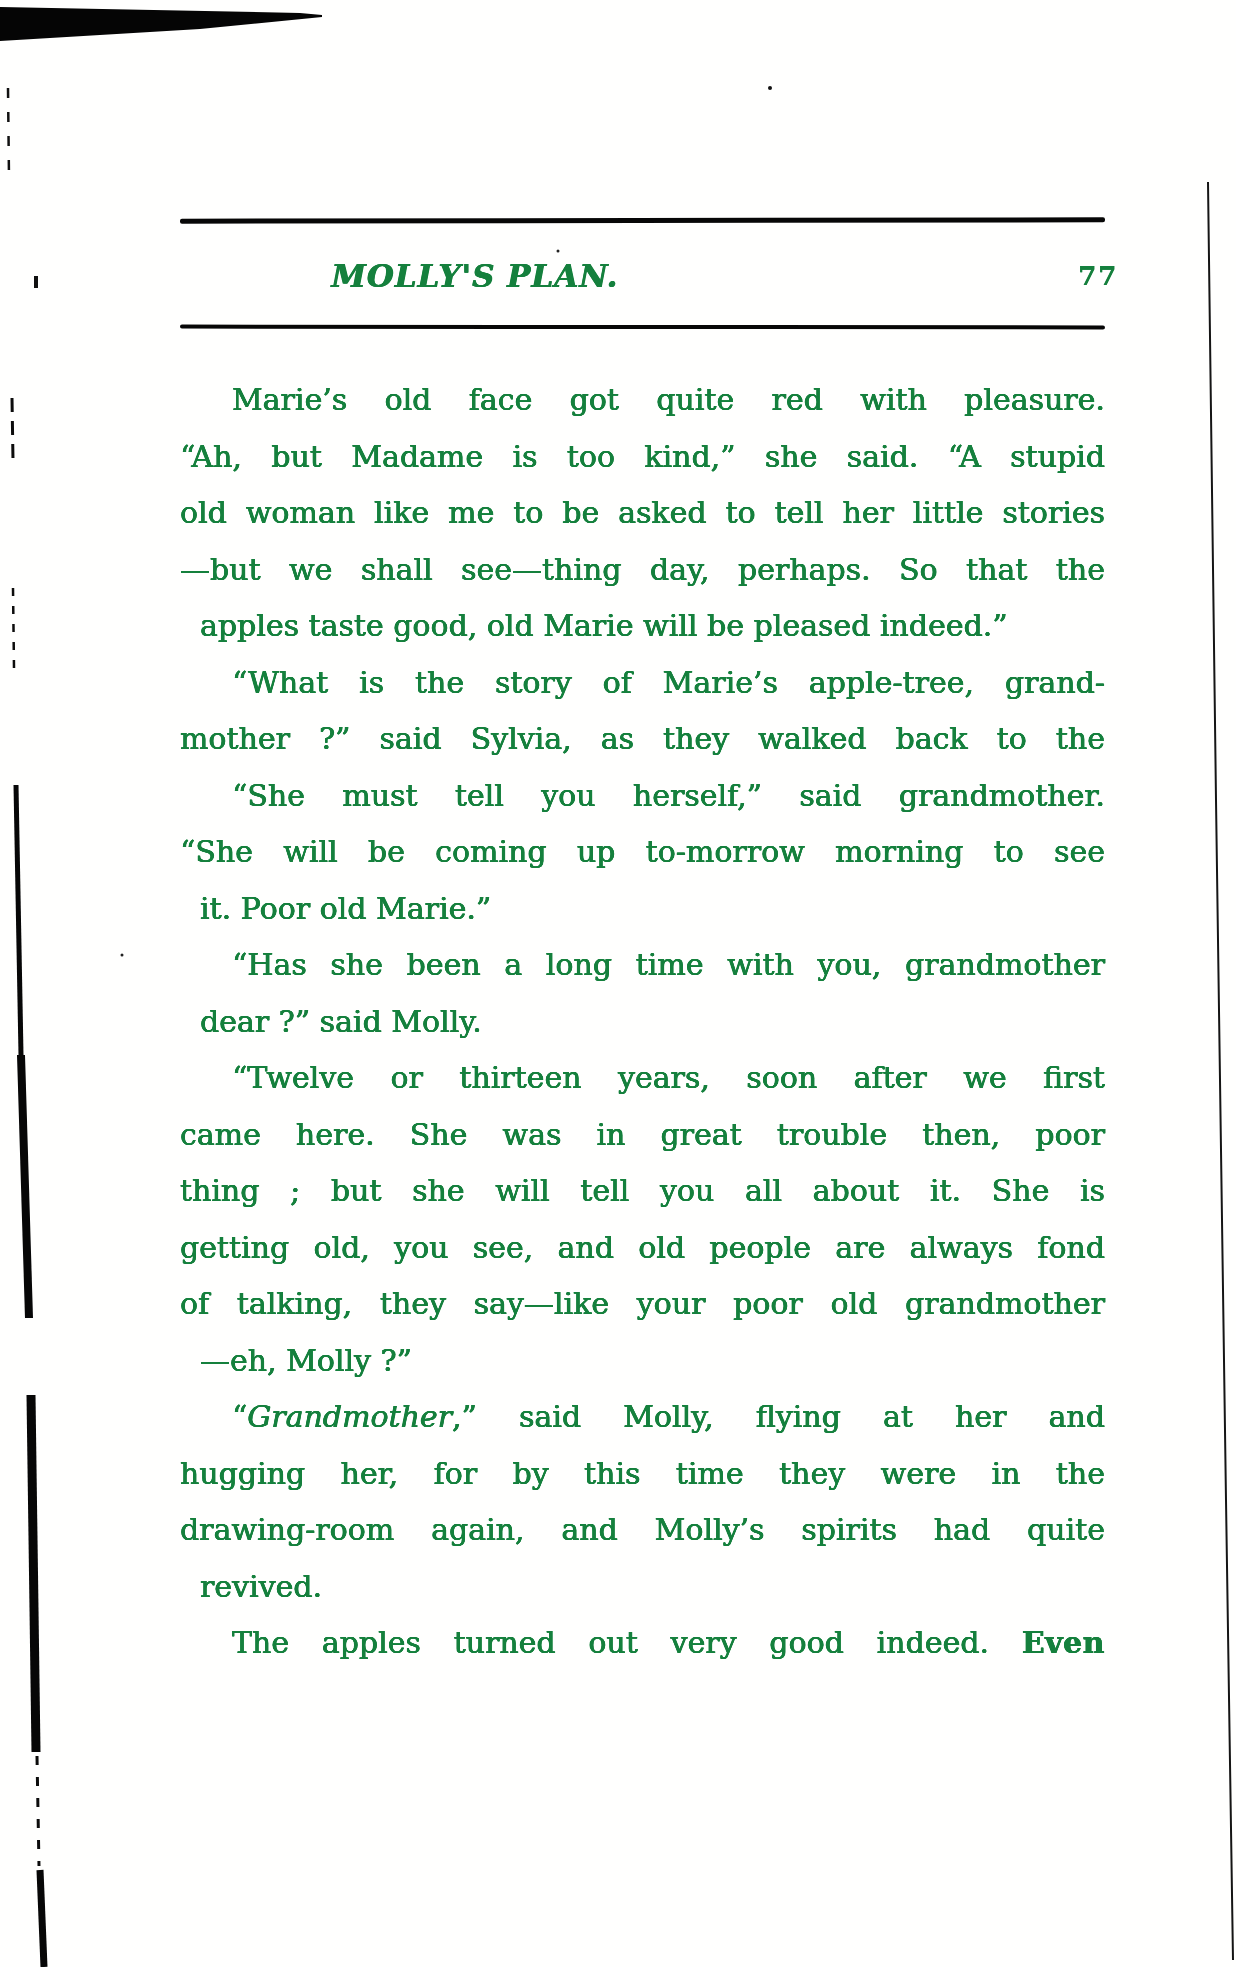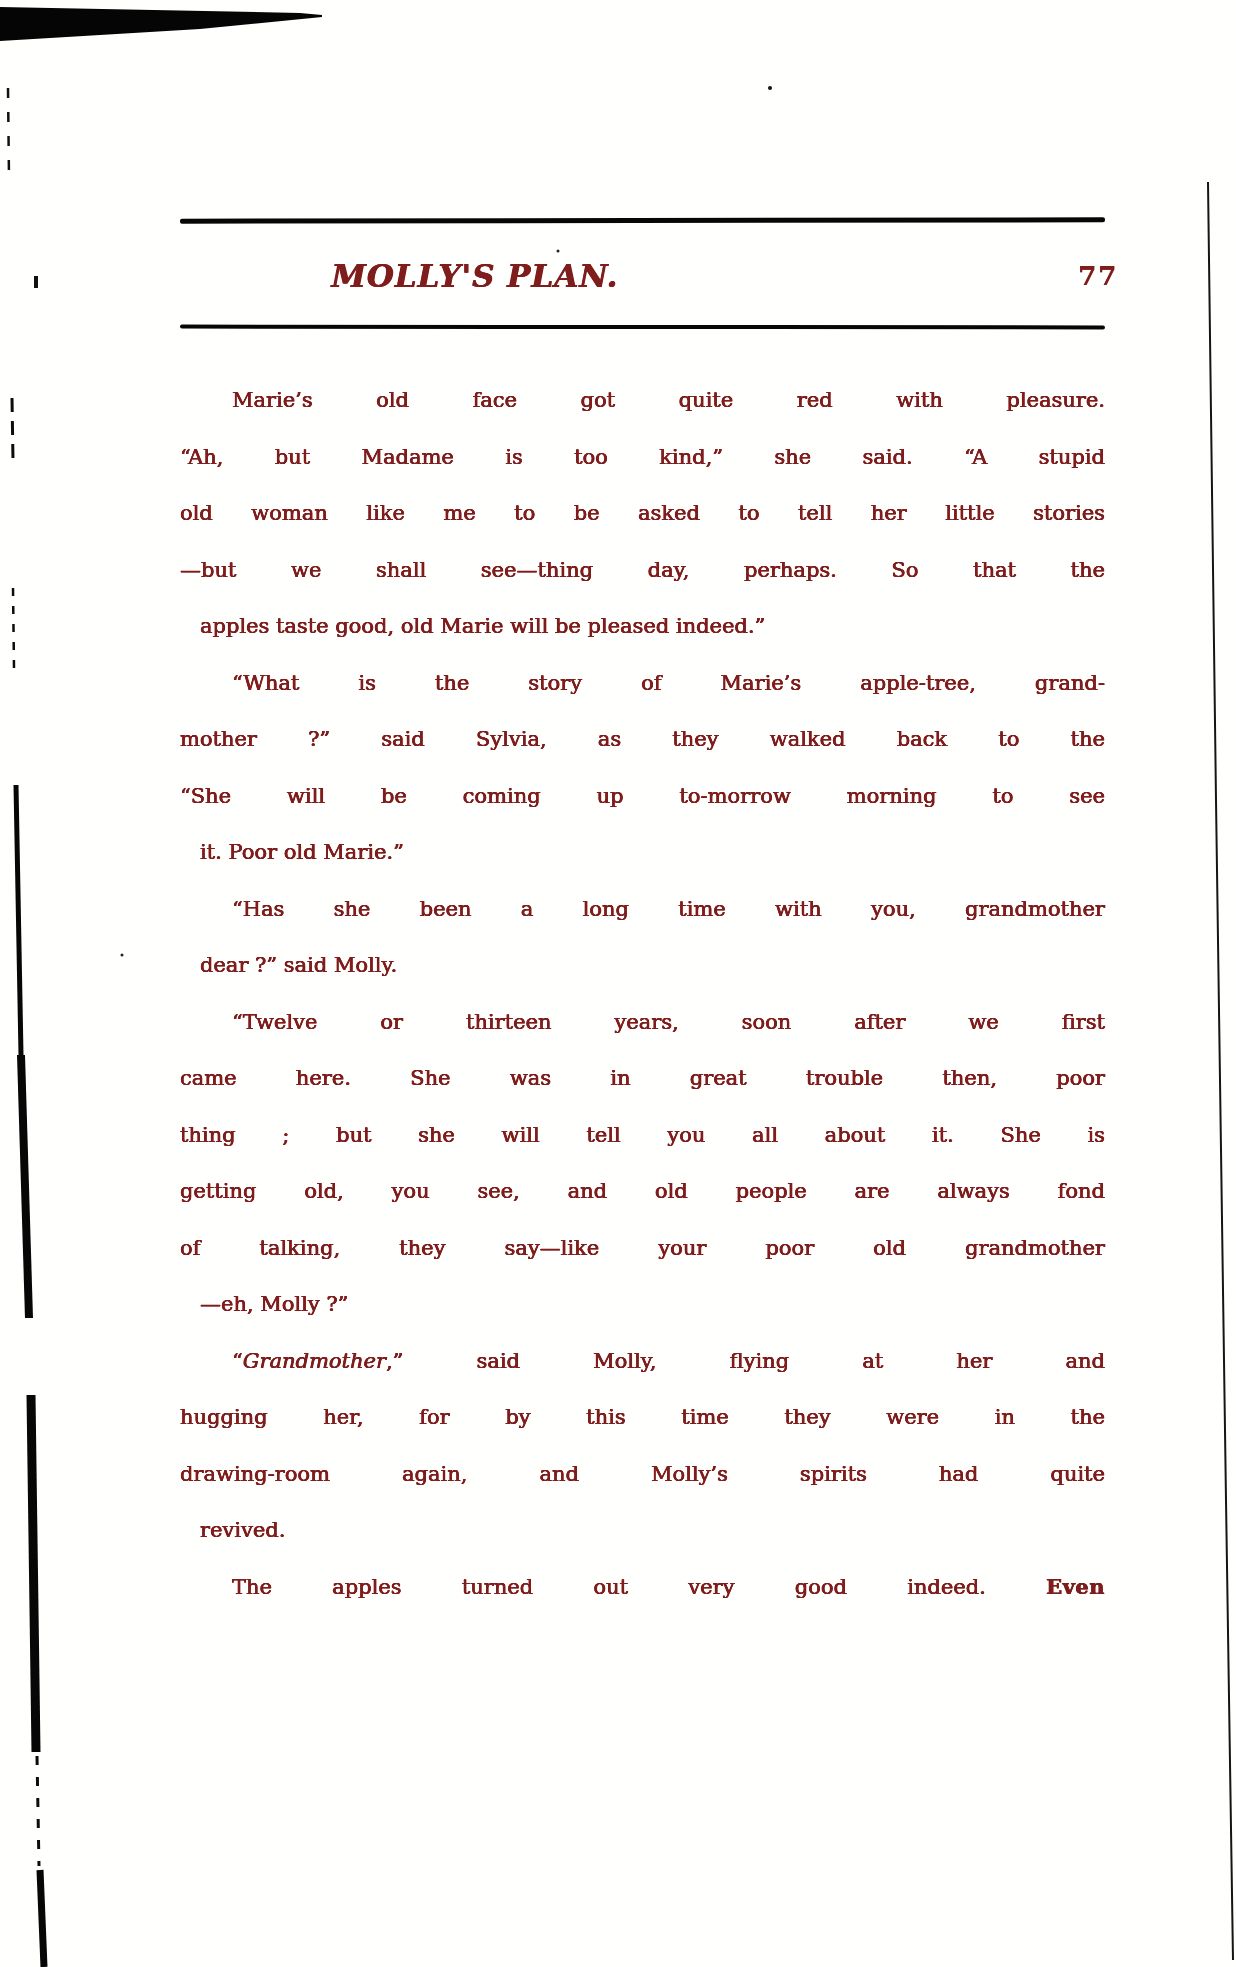--- a/index.html
+++ b/index.html
@@ -7,21 +7,21 @@
     padding: 0;
     background: #ffffff;
   }
   .page {
     position: relative;
     width: 1236px;
     height: 1967px;
     background: #fffffe;
     overflow: hidden;
     font-family: "DejaVu Serif", "Liberation Serif", serif;
-    color: #7f1d1d;
+    color: #15803d;
   }
   .scan-artifacts {
     position: absolute;
     top: 0; left: 0;
     width: 1236px; height: 1967px;
     pointer-events: none;
   }
   .header-rule {
     position: absolute;
     left: 180px;
@@ -51,21 +51,21 @@
     font-weight: bold;
     font-size: 26px;
     letter-spacing: 2px;
     text-shadow: 0.4px 0 currentColor;
   }
   .page-body {
     position: absolute;
     top: 372px;
     left: 180px;
     width: 925px;
-    font-size: 21px;
+    font-size: 30px;
     line-height: 56.5px;
     text-shadow: 0.35px 0 currentColor, -0.35px 0 currentColor, 0 0.25px currentColor;
   }
   .line {
     text-align: justify;
     text-align-last: justify;
   }
   .line.indent { text-indent: 52px; }
   .line.final { text-align-last: left; margin-left: 20px; }
   .line.flush { text-align-last: justify; }
@@ -103,20 +103,21 @@
   <div class="header-rule rule-bottom"></div>
 
   <div class="page-body">
       <div class="line indent">Marie’s old face got quite red with pleasure.</div>
       <div class="line">“Ah, but Madame is too kind,” she said.  “A stupid</div>
       <div class="line">old woman like me to be asked to tell her little stories</div>
       <div class="line">—but we shall see—thing day, perhaps.  So that the</div>
       <div class="line final">apples taste good, old Marie will be pleased indeed.”</div>
       <div class="line indent">“What is the story of Marie’s apple-tree, grand-</div>
       <div class="line">mother ?” said Sylvia, as they walked back to the</div>
+      <div class="line indent">“She must tell you herself,” said grandmother.</div>
       <div class="line">“She will be coming up to-morrow morning to see</div>
       <div class="line final">it.  Poor old Marie.”</div>
       <div class="line indent">“Has she been a long time with you, grandmother</div>
       <div class="line final">dear ?” said Molly.</div>
       <div class="line indent">“Twelve or thirteen years, soon after we first</div>
       <div class="line">came here.  She was in great trouble then, poor</div>
       <div class="line">thing ; but she will tell you all about it.  She is</div>
       <div class="line">getting old, you see, and old people are always fond</div>
       <div class="line">of talking, they say—like your poor old grandmother</div>
       <div class="line final">—eh, Molly ?”</div>

